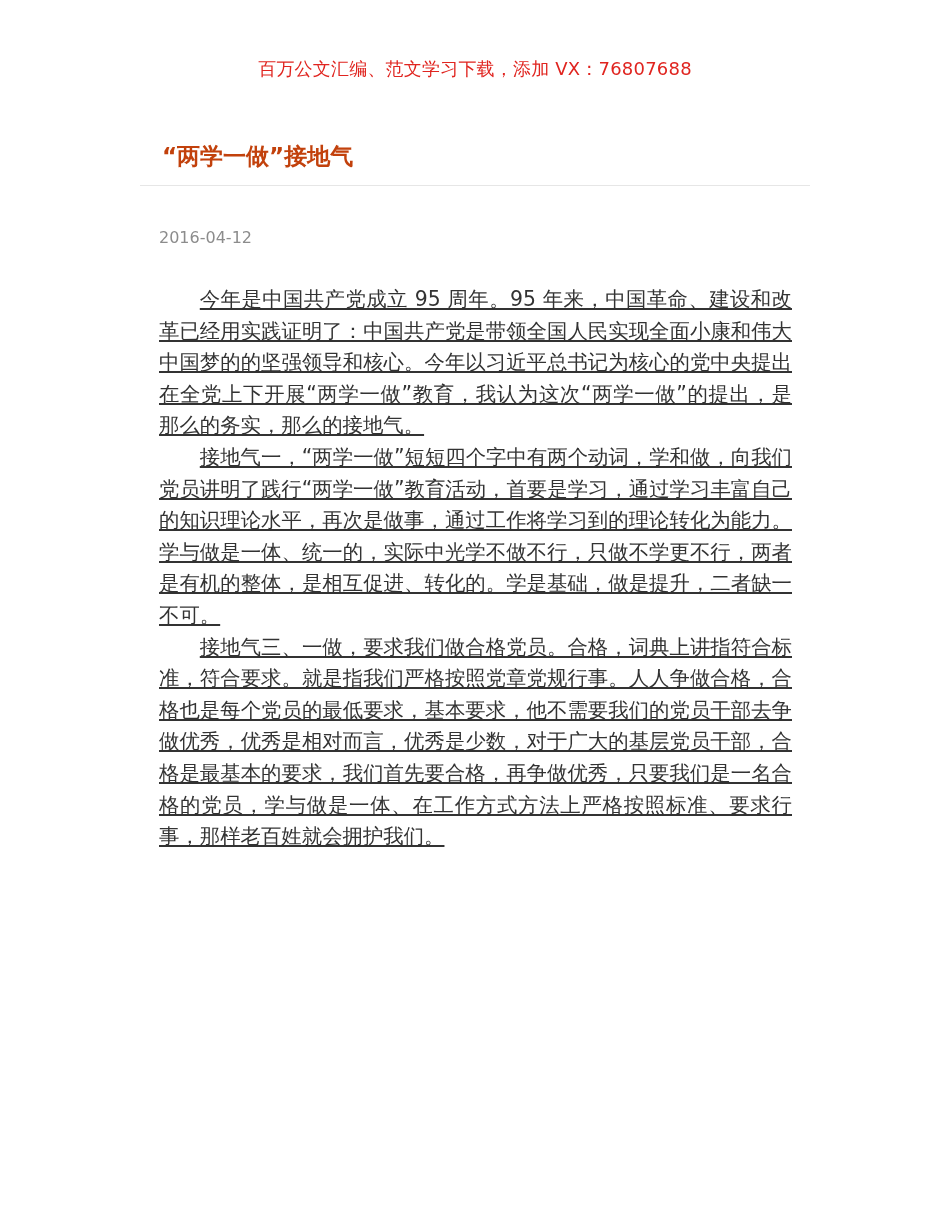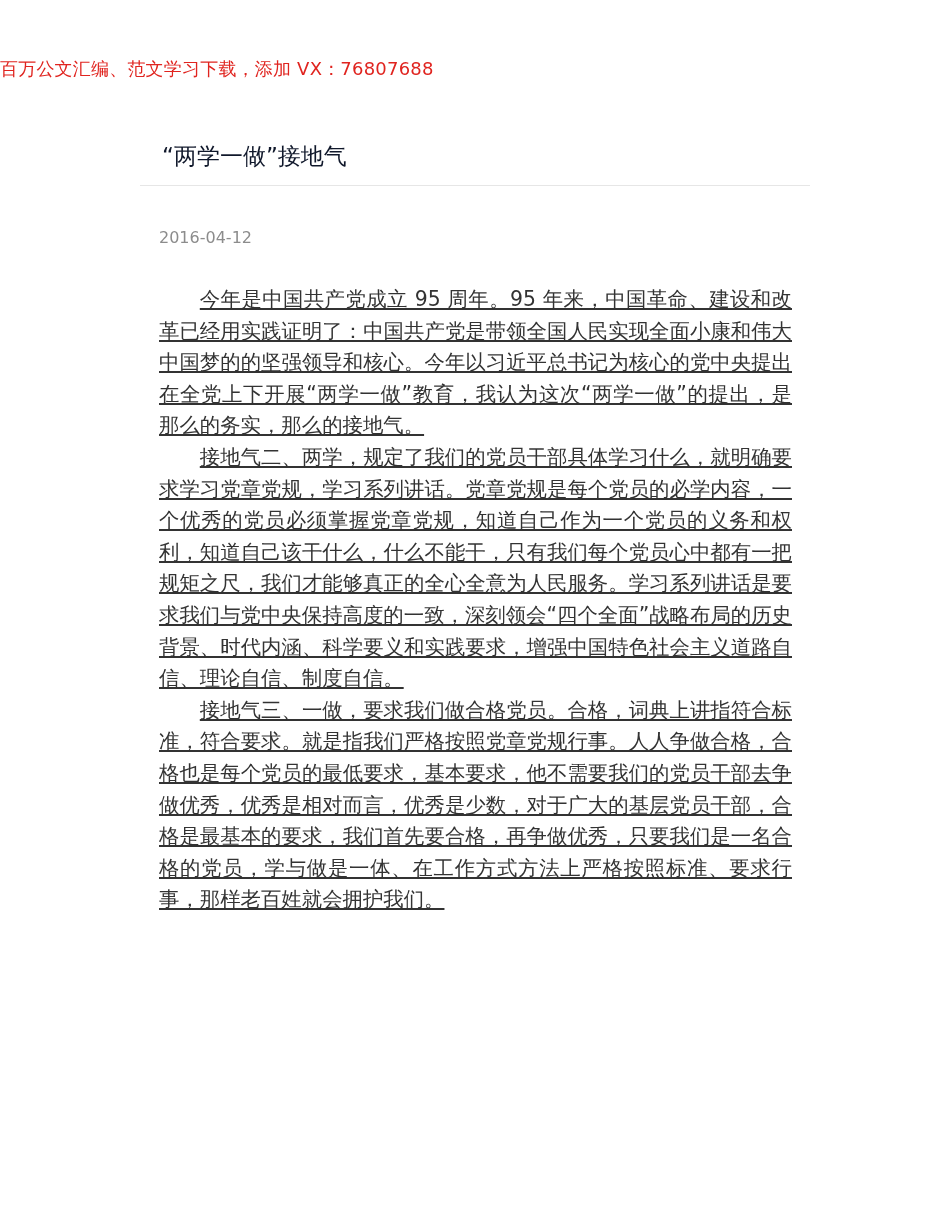--- a/index.html
+++ b/index.html
@@ -13,33 +13,34 @@
       position: relative;
       overflow: hidden;
       font-family: "DejaVu Sans", "Liberation Sans", sans-serif;
       color: #333333;
     }
     .banner {
       position: absolute;
       top: 56px;
       left: 0;
       width: 950px;
+      text-align: center;
       font-size: 18px;
       line-height: 26px;
       color: #e0241f;
       letter-spacing: 0.2px;
     }
     .title {
       position: absolute;
       top: 140px;
       left: 162px;
       font-size: 23px;
       line-height: 32px;
-      color: #0f172a;
-      font-weight: normal;
+      color: #c2410c;
+      font-weight: bold;
       margin: 0;
     }
     .separator {
       position: absolute;
       top: 185px;
       left: 140px;
       width: 670px;
       height: 0;
       border-top: 1px solid #e6e6e6;
     }
@@ -74,15 +75,15 @@
 <div class="banner">百万公文汇编、范文学习下载，添加 VX：76807688</div>
 
 <h1 class="title">“两学一做”接地气</h1>
 
 <div class="separator"></div>
 
 <div class="date">2016-04-12</div>
 
 <div class="article">
   <p>今年是中国共产党成立 95 周年。95 年来，中国革命、建设和改革已经用实践证明了：中国共产党是带领全国人民实现全面小康和伟大中国梦的的坚强领导和核心。今年以习近平总书记为核心的党中央提出在全党上下开展“两学一做”教育，我认为这次“两学一做”的提出，是那么的务实，那么的接地气。</p>
-  <p>接地气二、两学，规定了我们的党员干部具体学习什么，就明确要求学习党章党规，学习系列讲话。党章党规是每个党员的必学内容，一个优秀的党员必须掌握党章党规，知道自己作为一个党员的义务和权利，知道自己该干什么，什么不能干，只有我们每个党员心中都有一把规矩之尺，我们才能够真正的全心全意为人民服务。学习系列讲话是要求我们与党中央保持高度的一致，深刻领会“四个全面”战略布局的历史背景、时代内涵、科学要义和实践要求，增强中国特色社会主义道路自信、理论自信、制度自信。</p>
+  <p>接地气一，“两学一做”短短四个字中有两个动词，学和做，向我们党员讲明了践行“两学一做”教育活动，首要是学习，通过学习丰富自己的知识理论水平，再次是做事，通过工作将学习到的理论转化为能力。学与做是一体、统一的，实际中光学不做不行，只做不学更不行，两者是有机的整体，是相互促进、转化的。学是基础，做是提升，二者缺一不可。</p>
   <p>接地气三、一做，要求我们做合格党员。合格，词典上讲指符合标准，符合要求。就是指我们严格按照党章党规行事。人人争做合格，合格也是每个党员的最低要求，基本要求，他不需要我们的党员干部去争做优秀，优秀是相对而言，优秀是少数，对于广大的基层党员干部，合格是最基本的要求，我们首先要合格，再争做优秀，只要我们是一名合格的党员，学与做是一体、在工作方式方法上严格按照标准、要求行事，那样老百姓就会拥护我们。</p>
 </div>
 
 </body></html>

